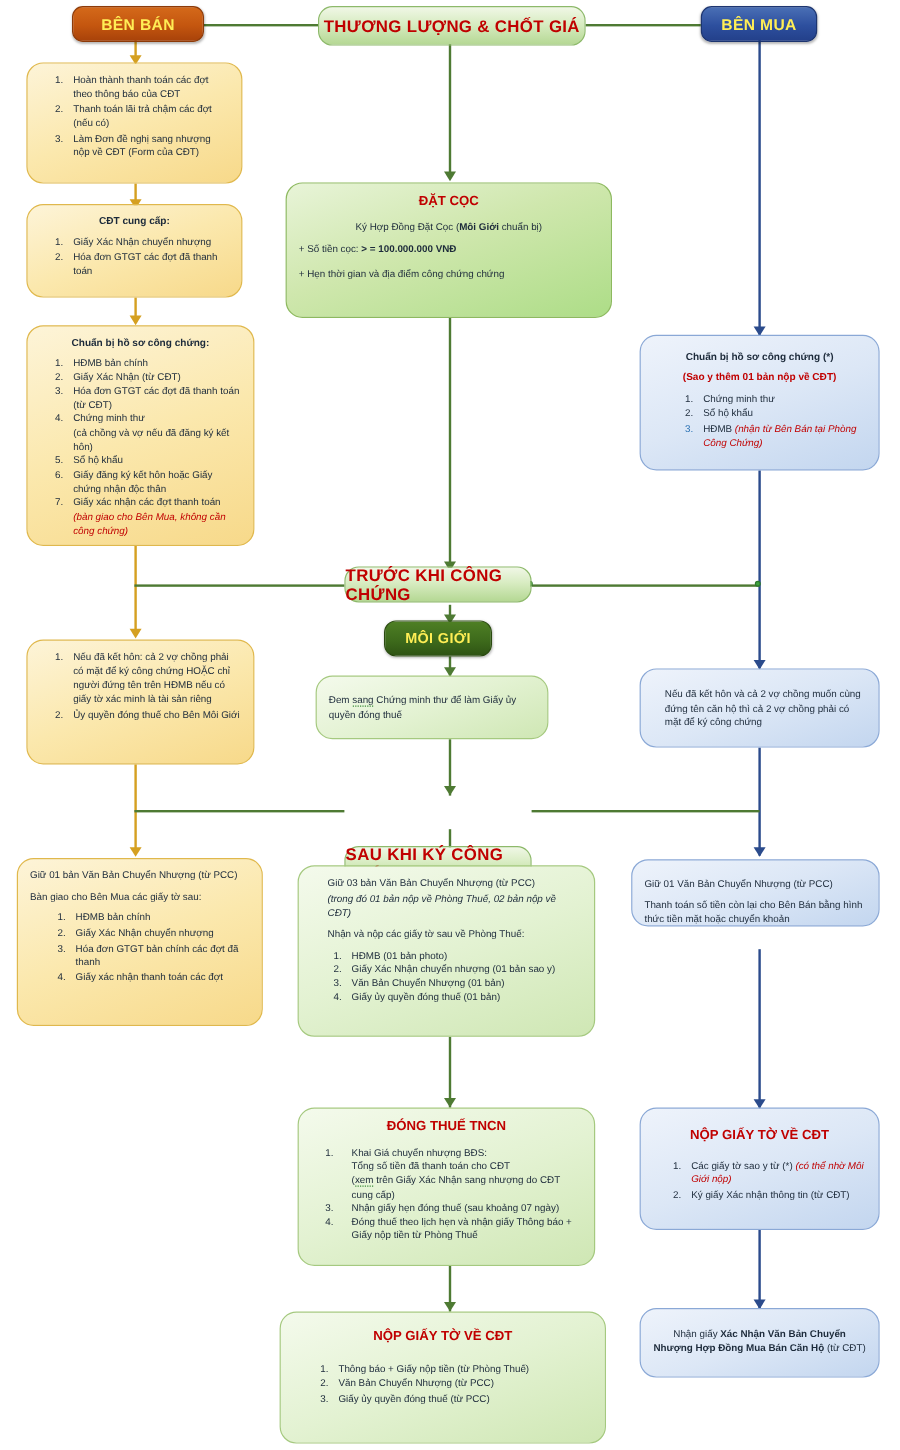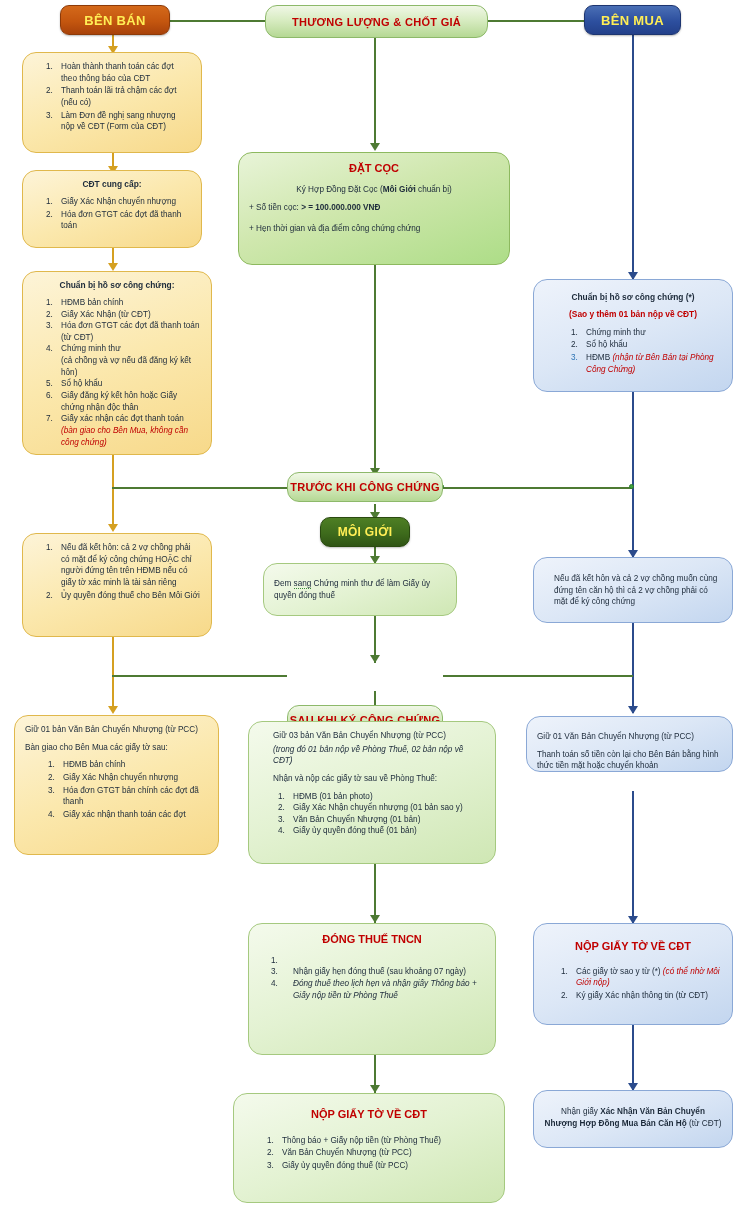--- a/index.html
+++ b/index.html
@@ -79,21 +79,21 @@
     background: linear-gradient(180deg,#4a6fb5 0%,#2d4f9e 55%,#23408a 100%);
     border: 1px solid #1d3570;
     color: #ffee55;
     font-size: 13px;
     box-shadow: 0 1px 2px rgba(0,0,0,.28);
   }
   .pill-greenbar {
     background: linear-gradient(180deg,#f0f7e6 0%,#d8ecc2 45%,#b5d894 100%);
     border: 1px solid #8db96a;
     color: #c00000;
-    font-size: 11px;
+    font-size: 14px;
     border-radius: 12px;
   }
   .pill-darkgreen {
     background: linear-gradient(180deg,#4e7f24 0%,#3e6b1c 55%,#2f5414 100%);
     border: 1px solid #2a4a10;
     color: #ffee55;
     font-size: 12px;
     border-radius: 10px;
     box-shadow: 0 1px 2px rgba(0,0,0,.25);
   }
@@ -337,28 +337,33 @@
       <li>Văn Bản Chuyển Nhượng (01 bản)</li>
       <li>Giấy ủy quyền đóng thuế (01 bản)</li>
     </ol>
   </div>
 
   <div class="node card-green" style="left:248px;top:923px;width:248px;height:132px;">
     <div class="ttl">ĐÓNG THUẾ TNCN</div>
     <div style="margin-left:12px;">
       <div style="display:flex;">
         <span style="width:22px;flex:none;">1.</span>
+        <span style="flex:1;">
+          <span>Khai Giá chuyển nhượng BĐS:</span><br>
+          <span>Tổng số tiền đã thanh toán cho CĐT</span><br>
+          <span>(<span class="squig">xem</span><span> trên Giấy Xác Nhận sang nhượng do CĐT cung cấp)</span></span>
+        </span>
       </div>
       <div style="display:flex;">
         <span style="width:22px;flex:none;">3.</span>
         <span style="flex:1;">Nhận giấy hẹn đóng thuế (sau khoảng 07 ngày)</span>
       </div>
       <div style="display:flex;">
         <span style="width:22px;flex:none;">4.</span>
-        <span style="flex:1;font-style:italic;">Đóng thuế theo lịch hẹn và nhận giấy Thông báo + Giấy nộp tiền từ Phòng Thuế</span>
+        <span style="flex:1;">Đóng thuế theo lịch hẹn và nhận giấy Thông báo + Giấy nộp tiền từ Phòng Thuế</span>
       </div>
     </div>
   </div>
 
   <div class="node card-green" style="left:233px;top:1093px;width:272px;height:110px;">
     <div class="ttl" style="margin-top:5px;margin-bottom:12px;">NỘP GIẤY TỜ VỀ CĐT</div>
     <ol class="lst" style="margin-left:32px;">
       <li>Thông báo + Giấy nộp tiền (từ Phòng Thuế)</li>
       <li>Văn Bản Chuyển Nhượng (từ PCC)</li>
       <li>Giấy ủy quyền đóng thuế (từ PCC)</li>

